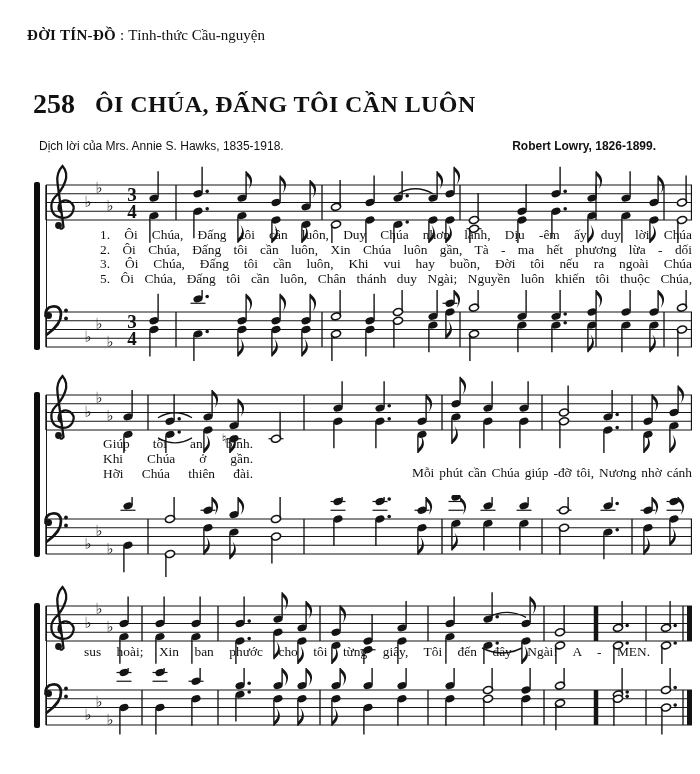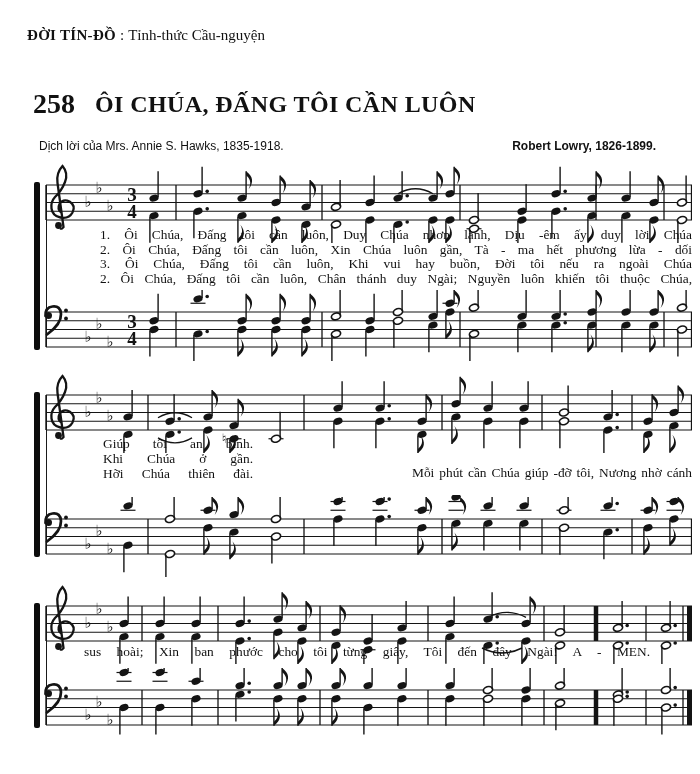--- a/index.html
+++ b/index.html
@@ -685,21 +685,21 @@
       <ellipse cx="0" cy="0" rx="4.7" ry="3.35" transform="translate(630,41.5) rotate(-18)" fill="#fff" stroke="#141414" stroke-width="1.7"></ellipse>
       <circle cx="639.2" cy="39.1" r="1.8" fill="#141414"></circle>
       <line x1="634.1" y1="23" x2="634.1" y2="2" stroke="#141414" stroke-width="1.4"></line>
       <line x1="625.9" y1="42.5" x2="625.9" y2="68.5" stroke="#141414" stroke-width="1.4"></line>
     </svg>
 
   <div class="lyrics v1">
     <div class="ln">1. Ôi Chúa, Đấng tôi cần luôn, Duy Chúa nhơn lành, Dịu -êm ấy duy lời Chúa</div>
     <div class="ln">2. Ôi Chúa, Đấng tôi cần luôn, Xin Chúa luôn gần, Tà - ma hết phương lừa - dối</div>
     <div class="ln">3. Ôi Chúa, Đấng tôi cần luôn, Khi vui hay buồn, Đời tôi nếu ra ngoài Chúa</div>
-    <div class="ln">2. Ôi Chúa, Đấng tôi cần luôn, Chân thánh duy Ngài; Nguyền luôn khiến tôi thuộc Chúa,</div>
+    <div class="ln">5. Ôi Chúa, Đấng tôi cần luôn, Chân thánh duy Ngài; Nguyền luôn khiến tôi thuộc Chúa,</div>
   </div>
 
   <div class="lyrics v2">
     <div class="ln">Giúp tôi an bình.</div>
     <div class="ln">Khi Chúa ở gần.</div>
     <div class="ln">Hỡi Chúa thiên đài.</div>
   </div>
 
   <div class="lyrics cont2">
     <div class="ln">Mỗi phút cần Chúa giúp -đỡ tôi, Nương nhờ cánh Jê-</div>

